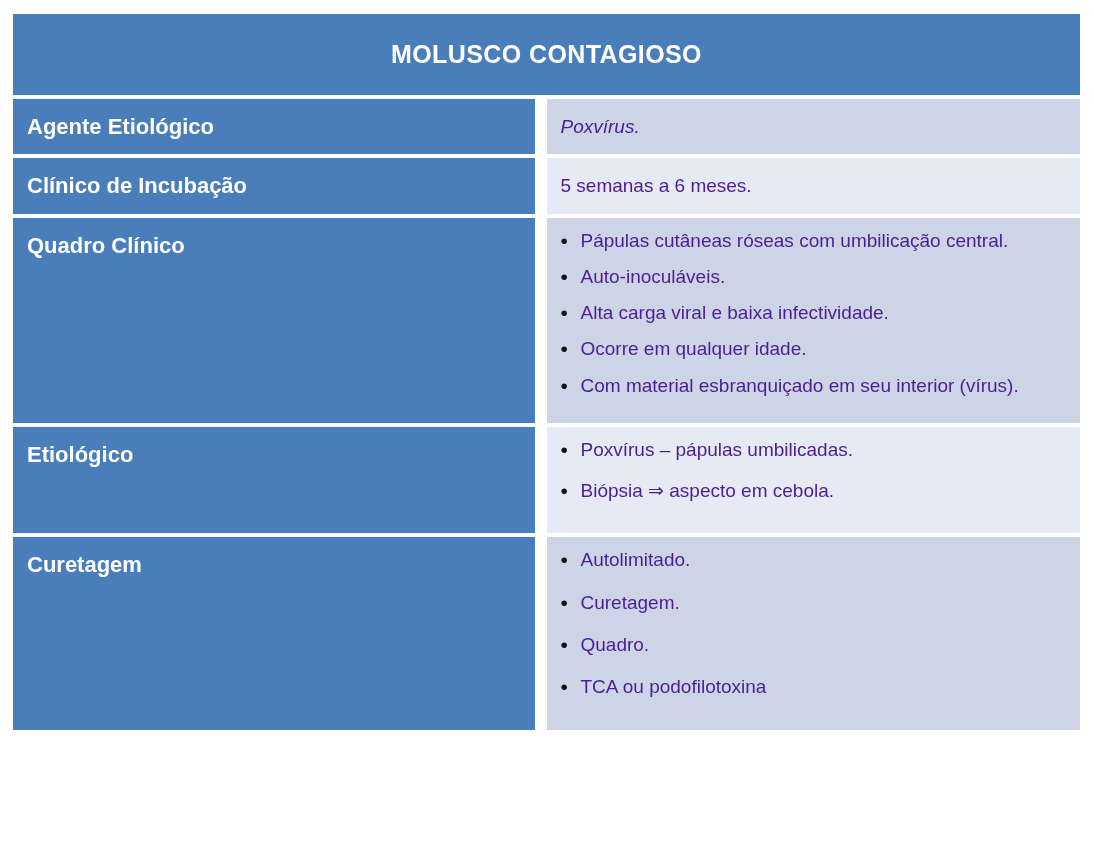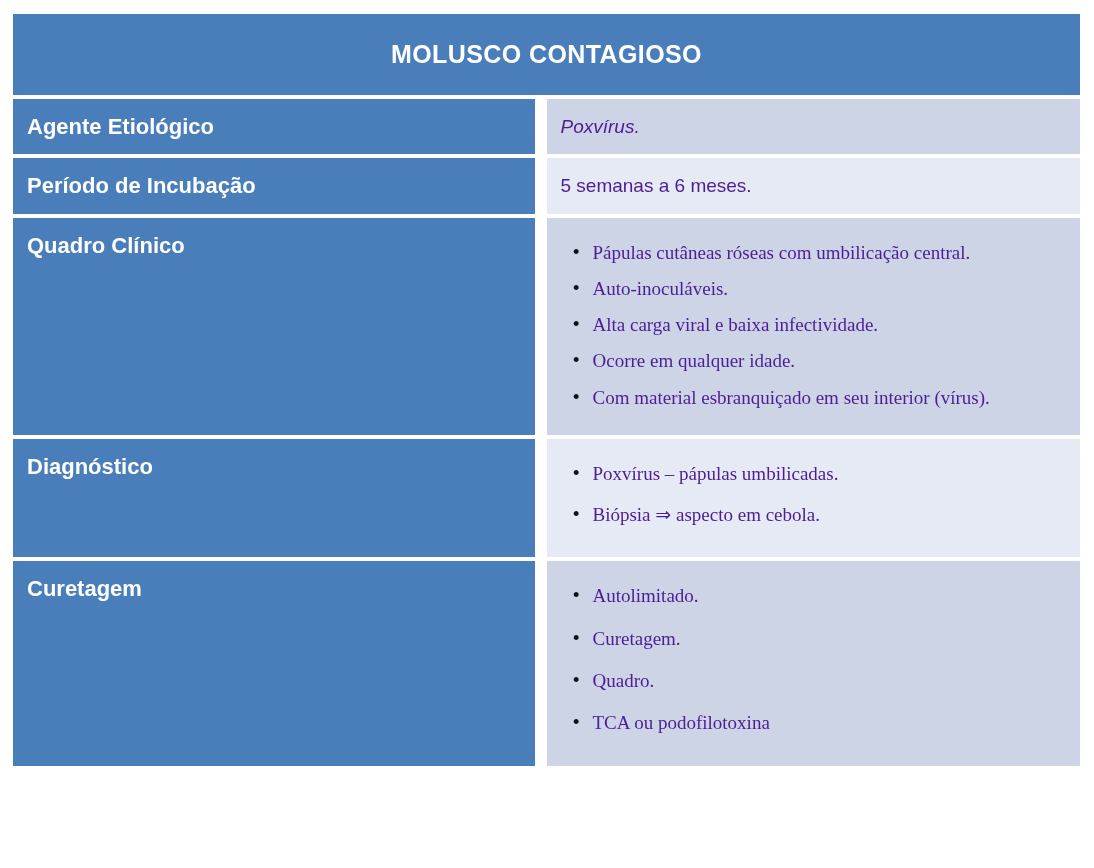--- a/index.html
+++ b/index.html
@@ -83,23 +83,22 @@
   .value-cell .plain {
     display: block;
     padding: 4px 0 4px 0;
   }
   .value-cell .italic {
     font-style: italic;
   }
 
   ul.bullets {
     list-style: none;
-    margin: 12px;
+    margin: 0;
     padding: 0;
-    font-family: Liberation Serif, serif;
   }
   ul.bullets li {
     position: relative;
     padding: 0 0 0 20px;
     margin: 0 0 14px 0;
     line-height: 1.12;
   }
   ul.bullets li:last-child {
     margin-bottom: 0;
   }
@@ -129,41 +128,41 @@
       </tr>
 
       <tr data-row="agente">
         <td class="label-cell">Agente Etiológico</td>
         <td class="value-cell">
           <span class="plain italic">Poxvírus.</span>
         </td>
       </tr>
 
       <tr data-row="periodo">
-        <td class="label-cell">Período de Incubação</td>
+        <td class="label-cell">Clínico de Incubação</td>
         <td class="value-cell alt">
           <span class="plain">5 semanas a 6 meses.</span>
         </td>
       </tr>
 
       <tr data-row="quadro">
         <td class="label-cell">Quadro Clínico</td>
         <td class="value-cell">
           <ul class="bullets">
             <li>Pápulas cutâneas róseas com umbilicação central.</li>
             <li>Auto-inoculáveis.</li>
             <li>Alta carga viral e baixa infectividade.</li>
             <li>Ocorre em qualquer idade.</li>
             <li>Com material esbranquiçado em seu interior (vírus).</li>
           </ul>
         </td>
       </tr>
 
       <tr data-row="diagnostico">
-        <td class="label-cell">Diagnóstico</td>
+        <td class="label-cell">Etiológico</td>
         <td class="value-cell alt">
           <ul class="bullets">
             <li>Poxvírus – pápulas umbilicadas.</li>
             <li>Biópsia ⇒ aspecto em cebola.</li>
           </ul>
         </td>
       </tr>
 
       <tr data-row="tratamento">
         <td class="label-cell">Curetagem</td>

